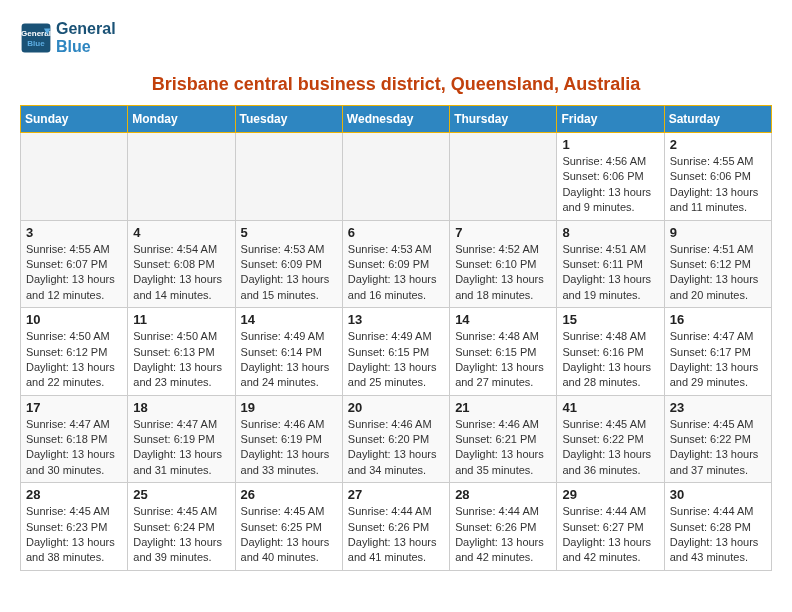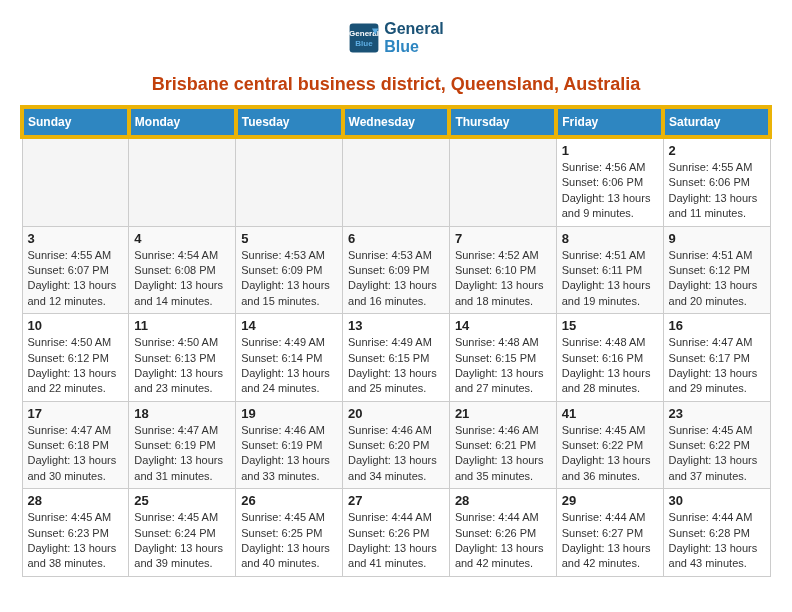--- a/index.html
+++ b/index.html
@@ -42,21 +42,21 @@
       border-collapse: collapse;
       font-size: 11px;
     }
     .calendar th {
       background: #2e86c1;
       color: #fff;
       padding: 6px 4px;
       text-align: left;
       font-size: 12px;
       font-weight: bold;
-      border: 4px solid #eab308;
+      border: 1px solid #eab308;
     }
     .calendar td {
       border: 1px solid #ccc;
       vertical-align: top;
       padding: 4px 5px;
       height: 80px;
       width: 14.28%;
       background: #fff;
     }
     .calendar td.empty {
@@ -74,21 +74,21 @@
     }
     .day-info {
       color: #333;
       font-size: 11px;
       line-height: 1.4;
     }
   </style>
 </head>
 <body>
 
-<div style="display:flex; justify-content:center; align-items:flex-start; margin-bottom:6px;">
+<div style="display:flex; justify-content:space-between; align-items:flex-start; margin-bottom:6px;">
   <div class="header-logo">
     <svg class="logo-icon" viewBox="0 0 40 40">
       <rect x="2" y="2" width="36" height="36" rx="4" fill="#1a5276"></rect>
       <text x="20" y="18" text-anchor="middle" fill="white" font-size="10" font-weight="bold" font-family="Arial">General</text>
       <text x="20" y="30" text-anchor="middle" fill="#5dade2" font-size="10" font-weight="bold" font-family="Arial">Blue</text>
       <polygon points="30,8 38,8 34,16" fill="#5dade2"></polygon>
     </svg>
     <div>
       <div style="font-size:16px; font-weight:bold; color:#1a5276;">General</div>
       <div style="font-size:16px; font-weight:bold; color:#2e86c1;">Blue</div>

